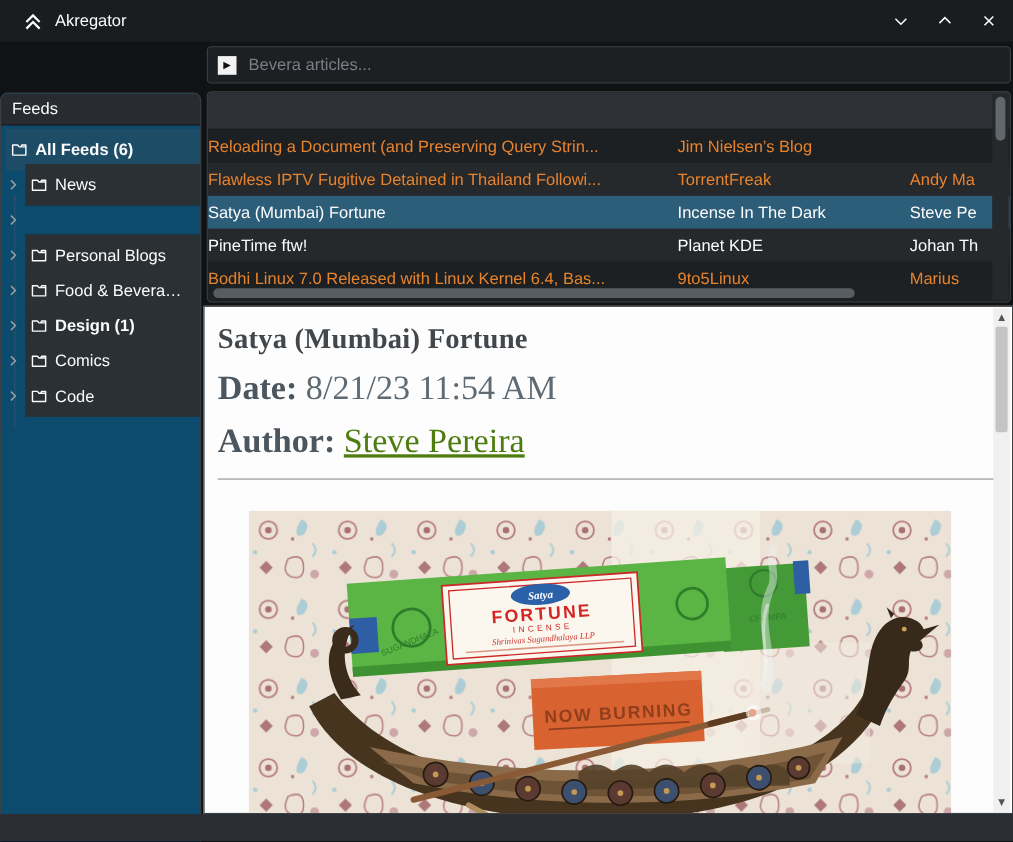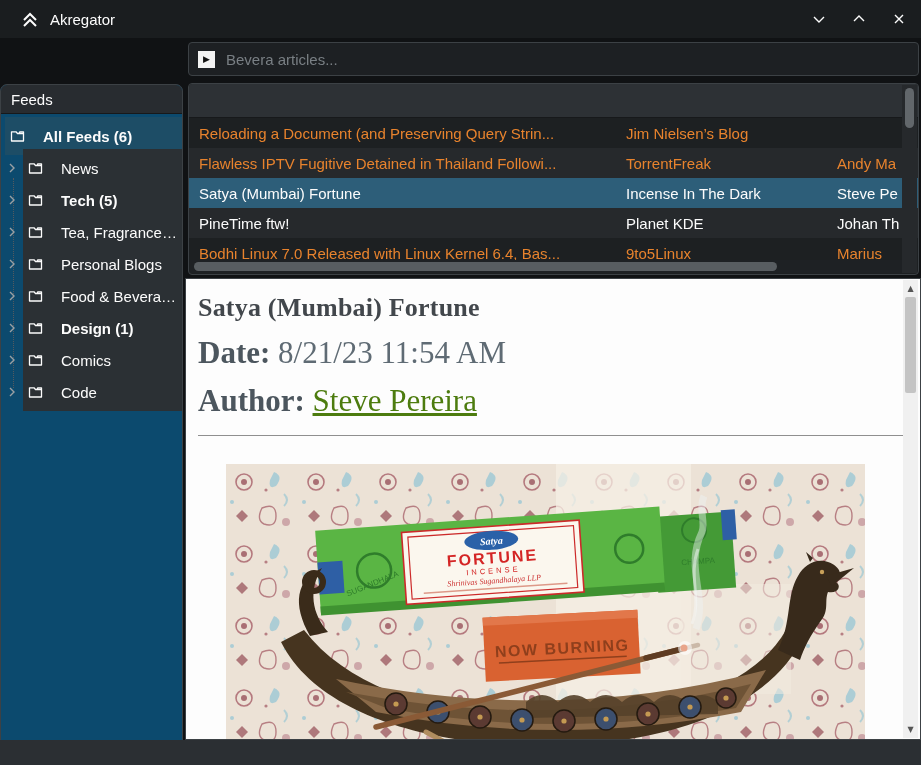--- a/index.html
+++ b/index.html
@@ -16,21 +16,21 @@
 
   
   .sidebar { position:absolute; left:0; top:42px; width:183px; height:692px;
     background:#0c4a6e; border:1px solid #3c4145; border-radius:7px; overflow:hidden;margin-top:42px; }
   .sidebar-header { height:29px; line-height:29px; padding-left:10px; background:#282c30;
     color:#fcfcfc; font-size:15px; border-bottom:1px solid #17191b; }
   .tree { position:relative; padding-top:6px; }
   .tree-line { position:absolute; left:12px; top:64px; height:210px; border-left:1px dotted #54595e; }
   .tree-item { height:32px; display:flex; align-items:center; position:relative; }
   .expander { width:22px; display:flex; align-items:center; justify-content:center; flex:none; }
-  .item-body { flex:1; height:38px; display:flex; align-items:center; gap:18px;
+  .item-body { flex:1; height:38px; display:flex; align-items:center; gap:7px;
     background:#2b3034; padding-left:5px; overflow:hidden; }
   .tree-item.depth0 .item-body { margin-left:4px; }
   .tree-item.selected .item-body { background:#1d4d66; }
   .tree-item .label { color:#fcfcfc; font-size:15px; white-space:nowrap; overflow:hidden; }
   .tree-item.bold .label { font-weight:bold; }
   .folder-icon { flex:none; }
 
   
   .search-box { position:absolute; left:188px; top:42px; width:731px; height:34px;
     background:#1d2023; border:1px solid #3c4145; border-radius:4px;
@@ -47,21 +47,21 @@
     white-space:nowrap; overflow:hidden;margin-top:48px; }
   .hcell.c1, .cell.c1 { width:427px; flex:none; }
   .hcell.c2, .cell.c2 { width:211px; flex:none; }
   .hcell.c3, .cell.c3 { flex:1; }
   .hcell.c1, .hcell.c2 { border-right:1px solid #404448; }
   .rows { height:143px; overflow:hidden; }
   .art-row { height:30px; display:flex; align-items:center; }
   .art-row:nth-child(odd)  { background:#1d2022; }
   .art-row:nth-child(even) { background:#26292c; }
   .art-row.selected { background:#2d5e79 !important; }
-  .cell { font-size:15px; padding-left:10px; white-space:nowrap; overflow:hidden; color:#fcfcfc; }
+  .cell { font-size:15px; white-space:nowrap; overflow:hidden; color:#fcfcfc; }
   .art-row.unread .cell { color:#e8832d; }
   .art-row.selected .cell { color:#fcfcfc; }
   .vscroll { position:absolute; top:1px; right:1px; bottom:1px; width:15px; background:#26292c; }
   .vscroll .handle { position:absolute; left:3px; top:3px; width:9px; height:40px;
     background:#62676b; border-radius:4.5px; }
   .hscroll { position:absolute; left:1px; right:16px; bottom:1px; height:13px; background:#1e2124; }
   .hscroll .handle { position:absolute; left:4px; top:2px; width:583px; height:9px;
     background:#585d61; border-radius:4.5px; }
 
   
@@ -141,39 +141,20 @@
         <path d="M1.5 3.5 V11 H13.5 V3.5 H7.5 L6 1.8 H1.5 Z M9 3.5 L9.8 1.8 H13.5 V3.5" fill="none" stroke="#fcfcfc" stroke-width="1.3" stroke-linejoin="round"></path>
       </svg>
       <span class="label">News</span>
     </span>
   </div>
         <div class="tree-item bold">
     <span class="expander">
       <svg width="8" height="12" viewBox="0 0 8 12">
               <polyline points="2,2 6,6 2,10" fill="none" stroke="#9aa0a4" stroke-width="1.4"></polyline>
             </svg>
-    </span>
-    <span class="item-body">
-      <svg class="folder-icon" width="15" height="13" viewBox="0 0 15 13">
-        <path d="M1.5 3.5 V11 H13.5 V3.5 H7.5 L6 1.8 H1.5 Z M9 3.5 L9.8 1.8 H13.5 V3.5" fill="none" stroke="#fcfcfc" stroke-width="1.3" stroke-linejoin="round"></path>
-      </svg>
-      <span class="label">Tech (5)</span>
-    </span>
-  </div>
-        <div class="tree-item">
-    <span class="expander">
-      <svg width="8" height="12" viewBox="0 0 8 12">
-              <polyline points="2,2 6,6 2,10" fill="none" stroke="#9aa0a4" stroke-width="1.4"></polyline>
-            </svg>
-    </span>
-    <span class="item-body">
-      <svg class="folder-icon" width="15" height="13" viewBox="0 0 15 13">
-        <path d="M1.5 3.5 V11 H13.5 V3.5 H7.5 L6 1.8 H1.5 Z M9 3.5 L9.8 1.8 H13.5 V3.5" fill="none" stroke="#fcfcfc" stroke-width="1.3" stroke-linejoin="round"></path>
-      </svg>
-      <span class="label">Tea, Fragrance…</span>
     </span>
   </div>
         <div class="tree-item">
     <span class="expander">
       <svg width="8" height="12" viewBox="0 0 8 12">
               <polyline points="2,2 6,6 2,10" fill="none" stroke="#9aa0a4" stroke-width="1.4"></polyline>
             </svg>
     </span>
     <span class="item-body">
       <svg class="folder-icon" width="15" height="13" viewBox="0 0 15 13">

